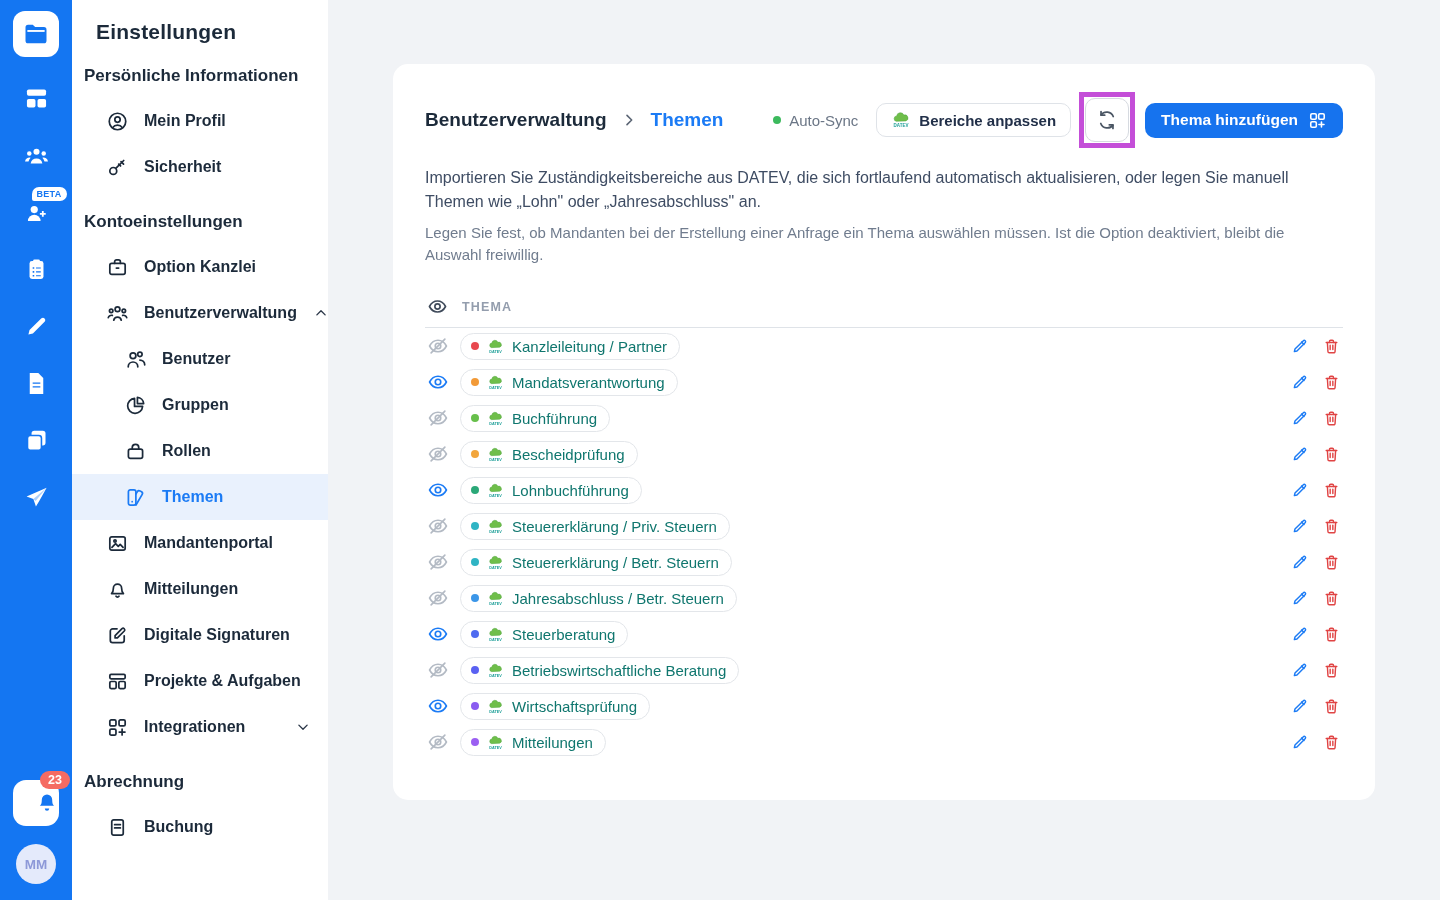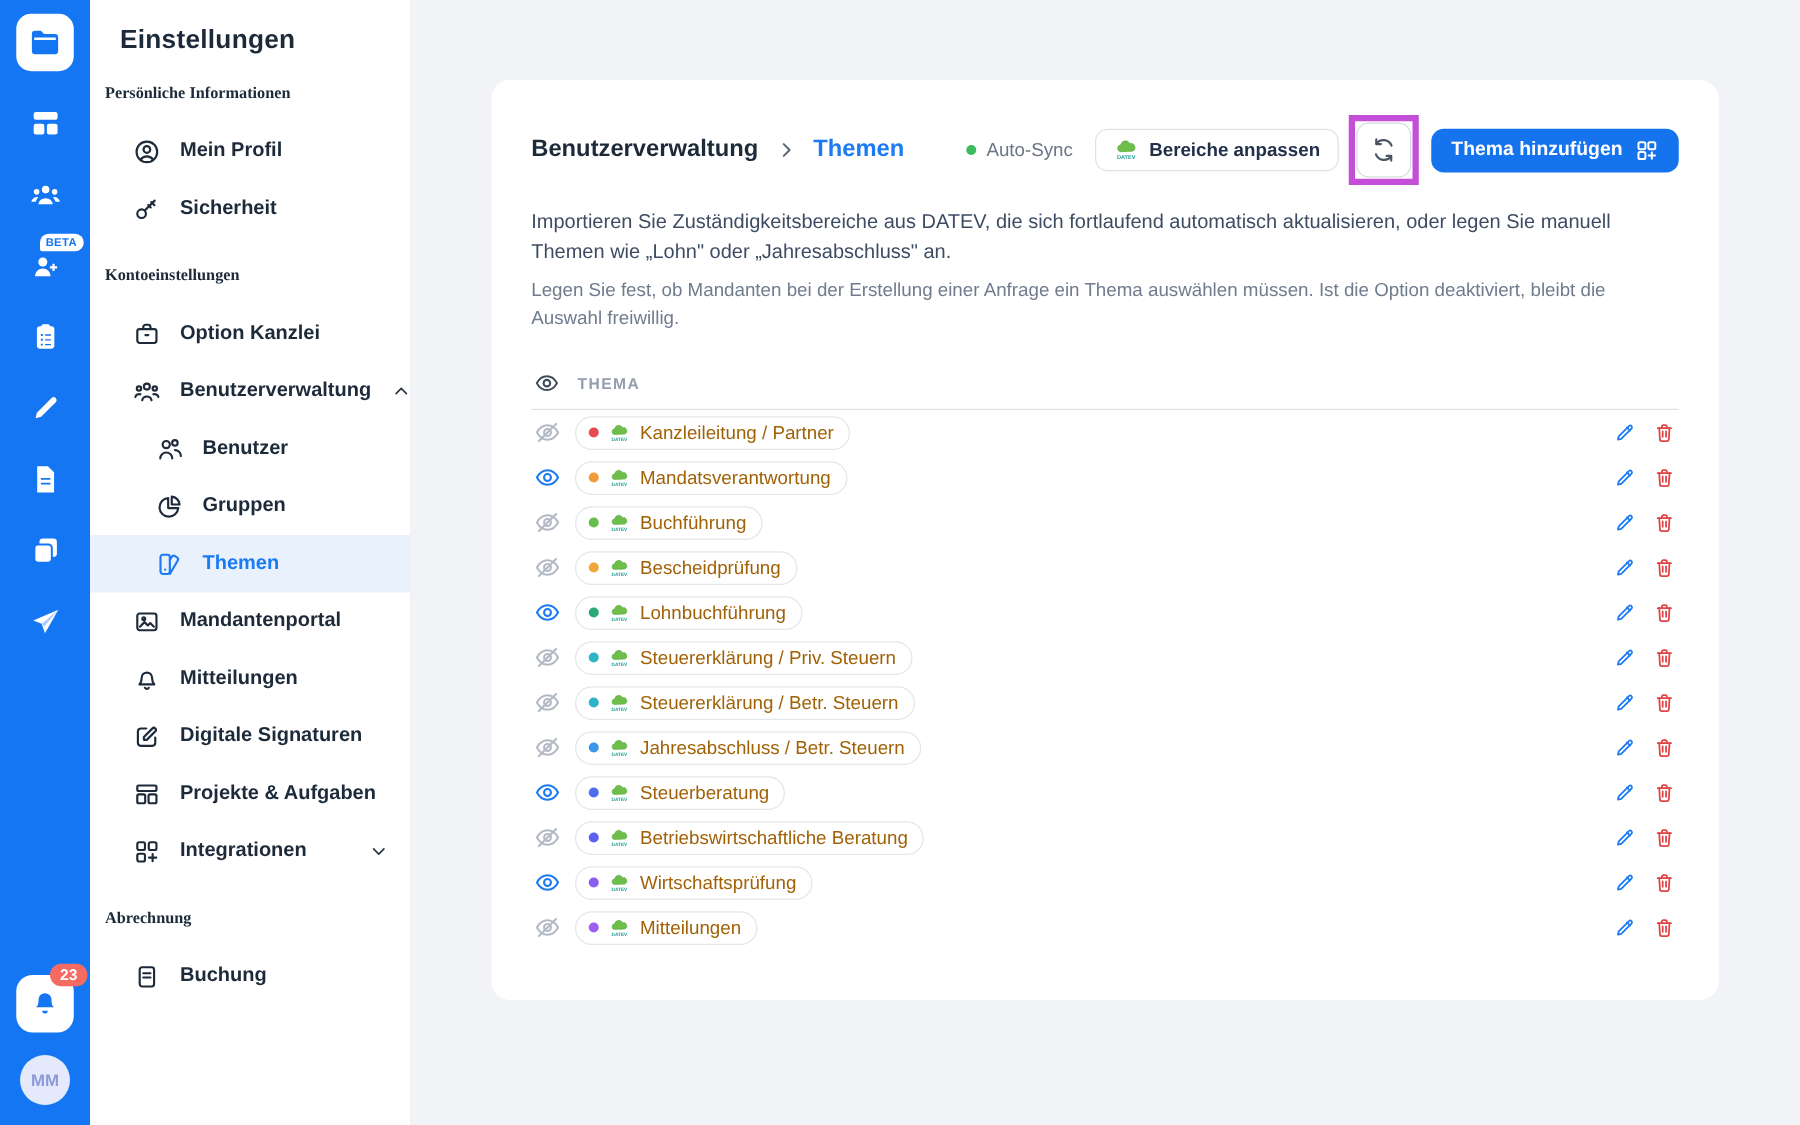--- a/index.html
+++ b/index.html
@@ -8,30 +8,30 @@
 
   
   .rail { width:72px; height:900px; background:var(--rail,#1476f2); display:flex; flex-direction:column; align-items:center; flex-shrink:0; }
   .logo-tile { width:46px; height:46px; background:#fff; border-radius:12px; margin-top:11px; display:flex; align-items:center; justify-content:center; color:var(--rail,#1476f2); }
   .logo-tile svg { width:28px; height:28px; }
   .rail-icons { display:flex; flex-direction:column; align-items:center; gap:30px; margin-top:28px; }
   .rail-ic { width:27px; height:27px; color:#fff; position:relative; cursor:pointer; }
   .rail-ic svg { width:27px; height:27px; }
   .beta-bubble { position:absolute; top:-12px; left:9px; background:#fff; color:var(--rail,#1476f2); font-size:9px; font-weight:700; border-radius:7px 7px 7px 2px; padding:2px 5px; letter-spacing:.3px; }
   .rail-bottom { margin-top:auto; display:flex; flex-direction:column; align-items:center; margin-bottom:16px; }
-  .bell-tile { width:46px; height:46px; background:#fff; border-radius:13px; display:flex; align-items:center; justify-content:center; color:var(--rail,#1476f2); position:relative; cursor:pointer; }
+  .bell-tile { width:46px; height:46px; background:#fff; border-radius:13px; display:flex; align-items:center; justify-content:flex-end; color:var(--rail,#1476f2); position:relative; cursor:pointer; }
   .bell-tile svg { width:24px; height:24px; }
   .bell-badge { position:absolute; top:-9px; right:-11px; background:#f56b62; color:#fff; font-size:12.5px; font-weight:700; border-radius:11px; padding:2px 8px; }
   .avatar { width:40px; height:40px; border-radius:50%; background:#e4eafb; color:#8d99d8; font-size:13.5px; font-weight:700; display:flex; align-items:center; justify-content:center; margin-top:18px; cursor:pointer; }
 
   
   .sidebar { width:256px; height:900px; background:#fff; flex-shrink:0; padding-top:20px; overflow:hidden; }
   .sb-title { font-size:21px; font-weight:800; padding-left:24px; letter-spacing:.2px; }
   .sb-section { margin-top:22px; }
-  .sb-label { font-size:13px; font-weight:700; padding-left:12px; height:22px;font-family:Liberation Serif, serif; }
+  .sb-label { font-size:17px; font-weight:700; padding-left:12px; height:22px; }
   .sb-items { margin-top:10px; }
   .nav-item { height:46px; display:flex; align-items:center; gap:15px; padding-left:34px; padding-right:16px; font-size:16px; font-weight:600; cursor:pointer; color:#1c2a3a; }
   .nav-item .nico { width:23px; height:23px; flex-shrink:0; }
   .nav-item .nico svg { width:23px; height:23px; }
   .nav-item.sub { padding-left:52px; }
   .nav-item.active { background:#e9f1fd; color:var(--link,#1b7bf5); }
   .nav-item .chev { margin-left:auto; width:18px; height:18px; color:#2b3748; }
   .nav-item .chev svg { width:18px; height:18px; }
 
   
@@ -67,21 +67,21 @@
   .t-head .hlabel { font-size:12.5px; font-weight:600; letter-spacing:.09em; color:#939dad; }
   .topic-row { height:36px; display:flex; align-items:center; }
   .eye-btn { width:22px; height:22px; margin-left:2px; flex-shrink:0; cursor:pointer; background:none; border:none; padding:0; }
   .eye-btn svg { width:22px; height:22px; }
   .eye-on { color:var(--link,#1b7bf5); }
   .eye-off { color:#b3bac4; }
   .chip { margin-left:11px; display:flex; align-items:center; gap:8px; height:27px; padding:0 12px 0 10px; border:1px solid #e3e6ea; border-radius:14px; background:#fff; }
   .chip .cdot { width:8px; height:8px; border-radius:50%; flex-shrink:0; }
   .chip .dlogo { width:17px; height:17px; flex-shrink:0; }
   .chip .dlogo svg { width:17px; height:17px; }
-  .chip .clabel { font-size:15px; color:#a16207; }
+  .chip .clabel { font-size:15px; color:#0f766e; }
   .row-actions { margin-left:auto; display:flex; align-items:center; gap:13px; padding-right:2px; }
   .act-btn { width:19px; height:19px; background:none; border:none; padding:0; cursor:pointer; }
   .act-btn svg { width:19px; height:19px; }
   .edit { color:var(--link,#1b7bf5); }
   .del { color:var(--red,#e04444); }
 </style>
 </head>
 <body>
 
 <nav class="rail">
@@ -201,20 +201,27 @@
                 <path d="M16.6 12.6a5 5 0 0 1 5 5"></path>
               </svg></span>
             <span>Benutzer</span>
           </div>
           <div class="nav-item sub">
             <span class="nico"><svg viewBox="0 0 24 24" fill="none" stroke="currentColor" stroke-width="1.8" stroke-linecap="round" stroke-linejoin="round">
                 <path d="M11 4.6A7.8 7.8 0 1 0 19.4 13H11Z"></path>
                 <path d="M14 3.5a7 7 0 0 1 6.5 6.5H14Z"></path>
               </svg></span>
             <span>Gruppen</span>
+          </div>
+          <div class="nav-item sub">
+            <span class="nico"><svg viewBox="0 0 24 24" fill="none" stroke="currentColor" stroke-width="1.8" stroke-linecap="round" stroke-linejoin="round">
+                <rect x="4.6" y="9.6" width="14.8" height="9.6" rx="2"></rect>
+                <path d="M8.6 9.6V8a3.4 3.4 0 0 1 6.8 0v1.6"></path>
+              </svg></span>
+            <span>Rollen</span>
           </div>
           <div class="nav-item sub active">
             <span class="nico"><svg viewBox="0 0 24 24" fill="none" stroke="currentColor" stroke-width="1.8" stroke-linecap="round" stroke-linejoin="round">
                 <rect x="4.6" y="4" width="7.8" height="16" rx="2"></rect>
                 <path d="M12.4 8.3 14 5.8a2 2 0 0 1 2.7-.7l1.6 1a2 2 0 0 1 .7 2.7l-6.5 11"></path>
                 <path d="M8.5 16.4h.01"></path>
               </svg></span>
             <span>Themen</span>
           </div>
           <div class="nav-item">

